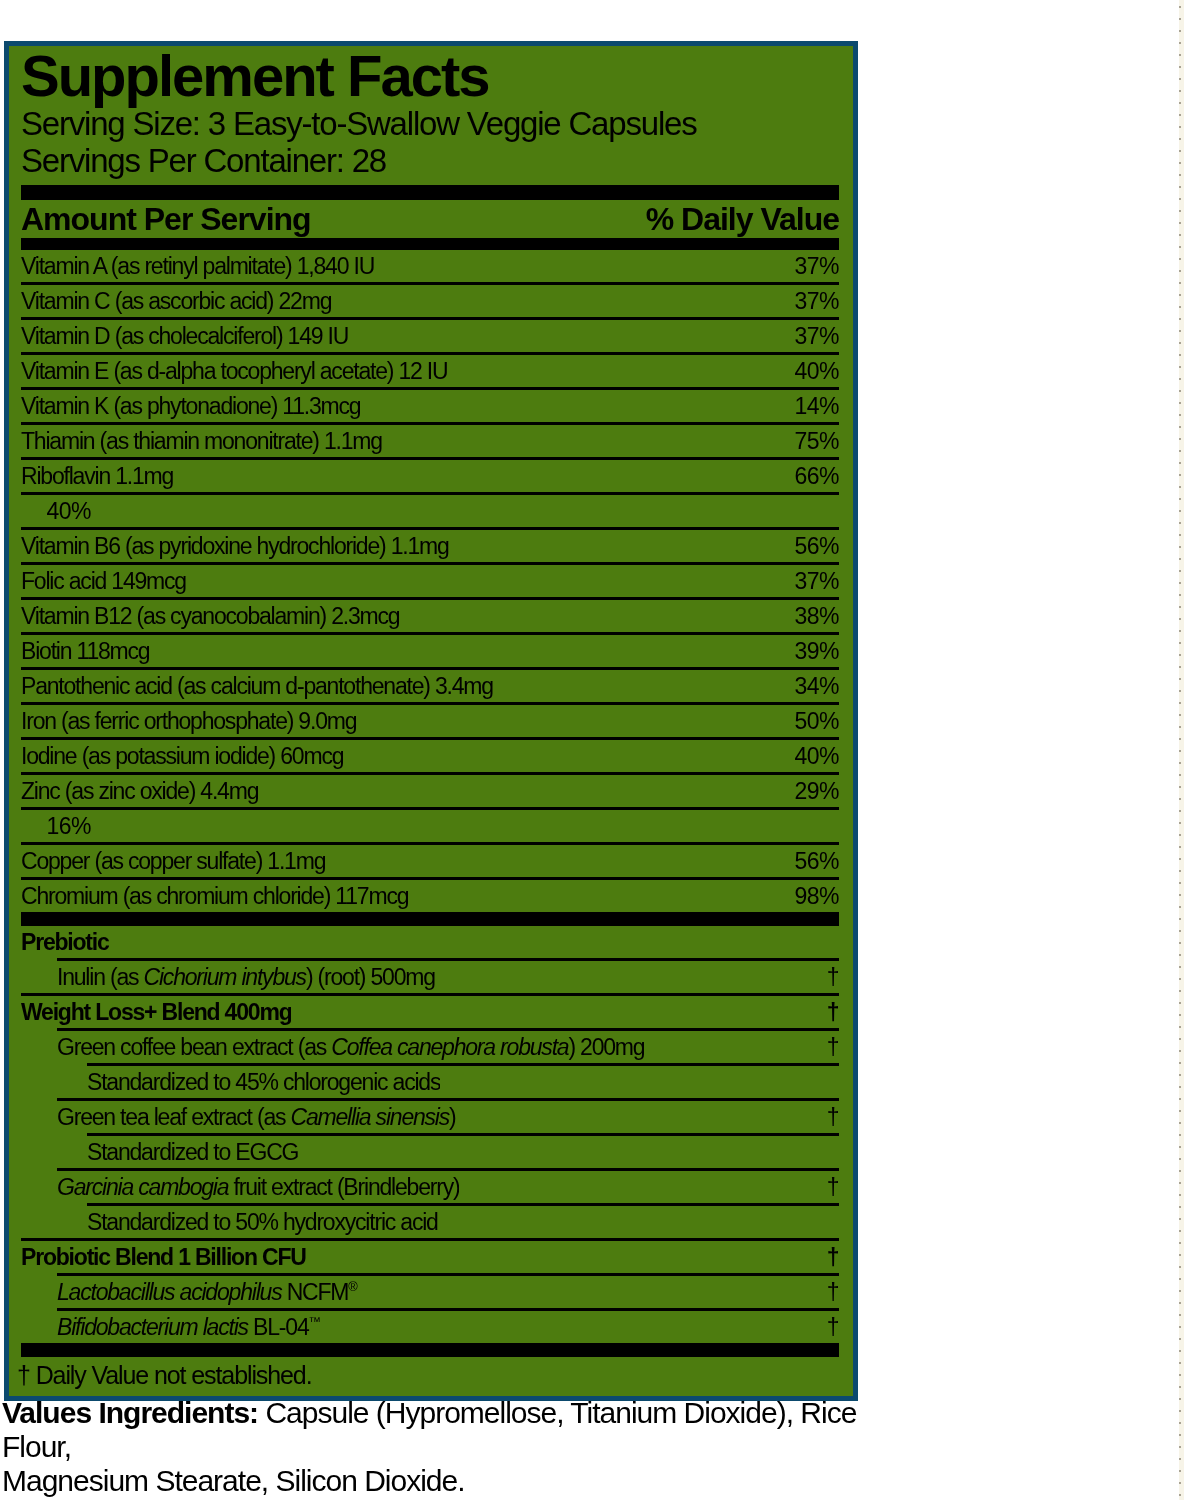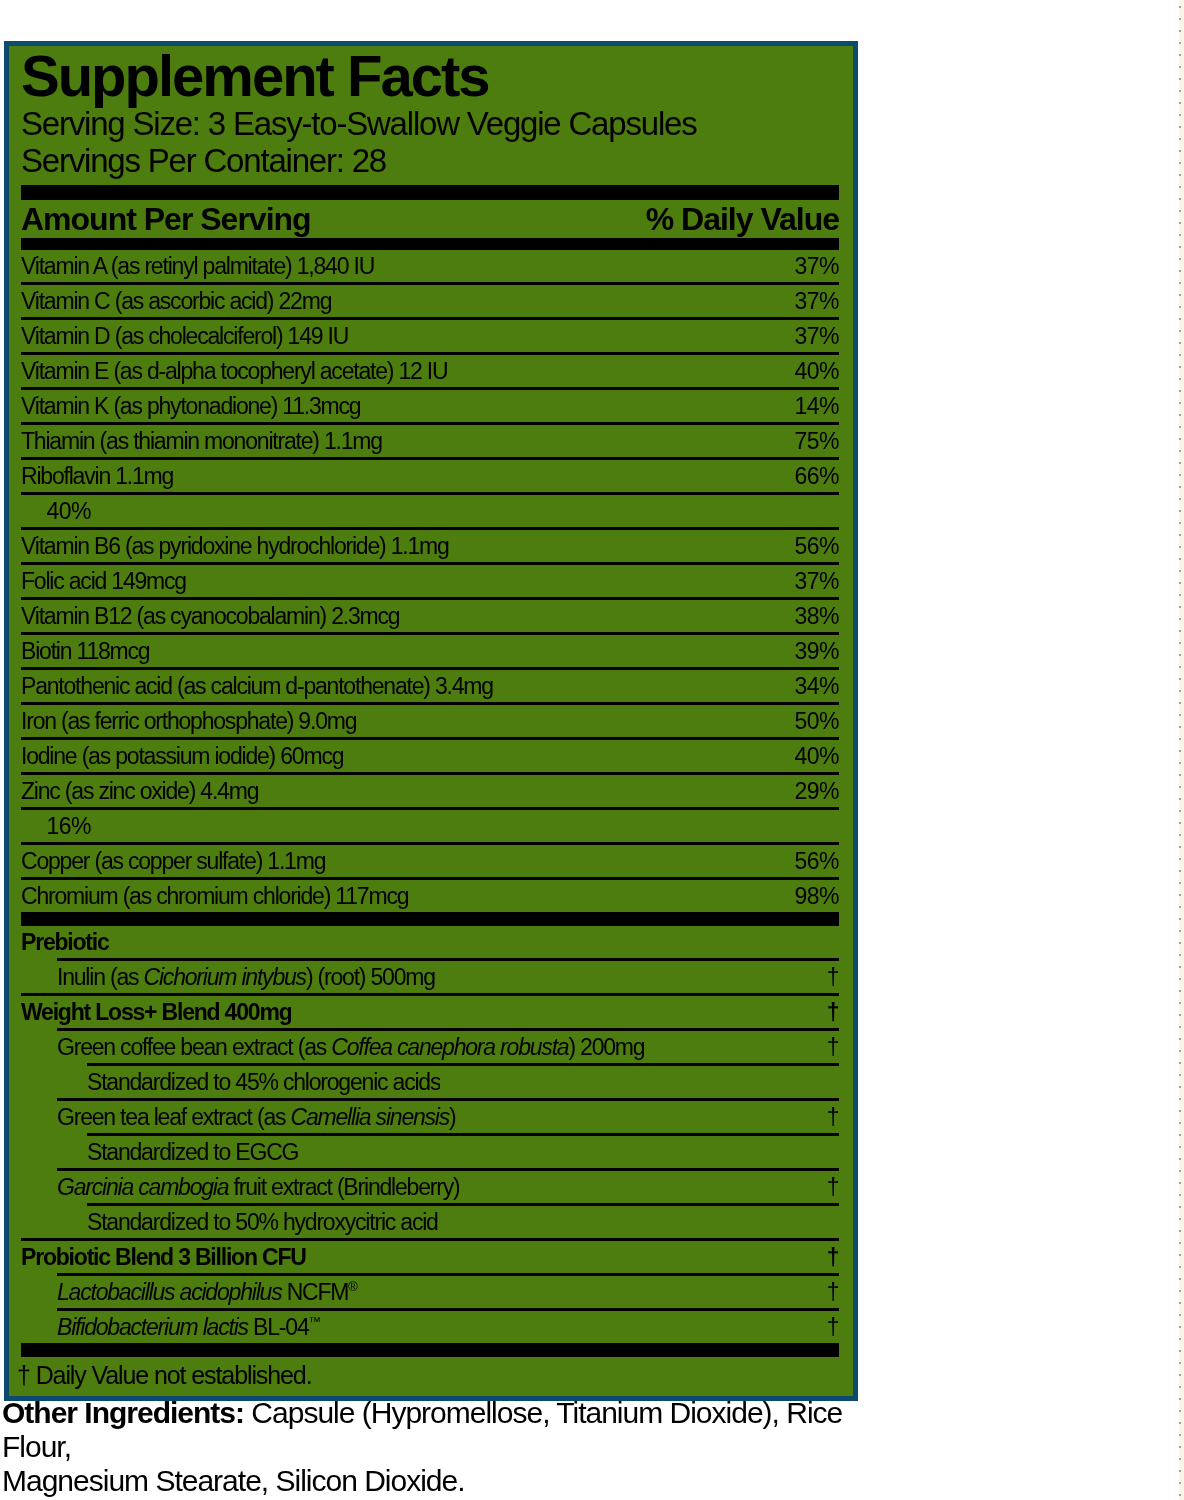--- a/index.html
+++ b/index.html
@@ -188,35 +188,35 @@
         </div>
         <div class="row ind1">
           <span class="name"><span style="font-style: italic;">Garcinia cambogia</span><span> fruit extract (Brindleberry)</span></span>
           <span class="dv">†</span>
         </div>
         <div class="row ind2">
           <span class="name"><span>Standardized to 50% hydroxycitric acid</span></span>
           <span class="dv"></span>
         </div>
         <div class="row ind0 bold">
-          <span class="name"><span>Probiotic Blend 3 Billion CFU</span></span>
+          <span class="name"><span>Probiotic Blend 1 Billion CFU</span></span>
           <span class="dv">†</span>
         </div>
         <div class="row ind1">
           <span class="name"><span style="font-style: italic;">Lactobacillus acidophilus</span><span> NCFM</span><sup>®</sup></span>
           <span class="dv">†</span>
         </div>
         <div class="row ind1">
           <span class="name"><span style="font-style: italic;">Bifidobacterium lactis</span><span> BL-04</span><sup>™</sup></span>
           <span class="dv">†</span>
         </div>
       </div>
     <div class="bar b4"></div>
   </div>
   <div class="footnotes">
     <div>† Daily Value not established.</div>
   </div>
 </div>
 
 <div class="other" id="other-ingredients">
-    <div><span class="b">Other Ingredients:</span><span> Capsule (Hypromellose, Titanium Dioxide), Rice Flour,</span></div>
+    <div><span class="b">Values Ingredients:</span><span> Capsule (Hypromellose, Titanium Dioxide), Rice Flour,</span></div>
     <div><span>Magnesium Stearate, Silicon Dioxide.</span></div>
   </div>
 
 </body></html>

